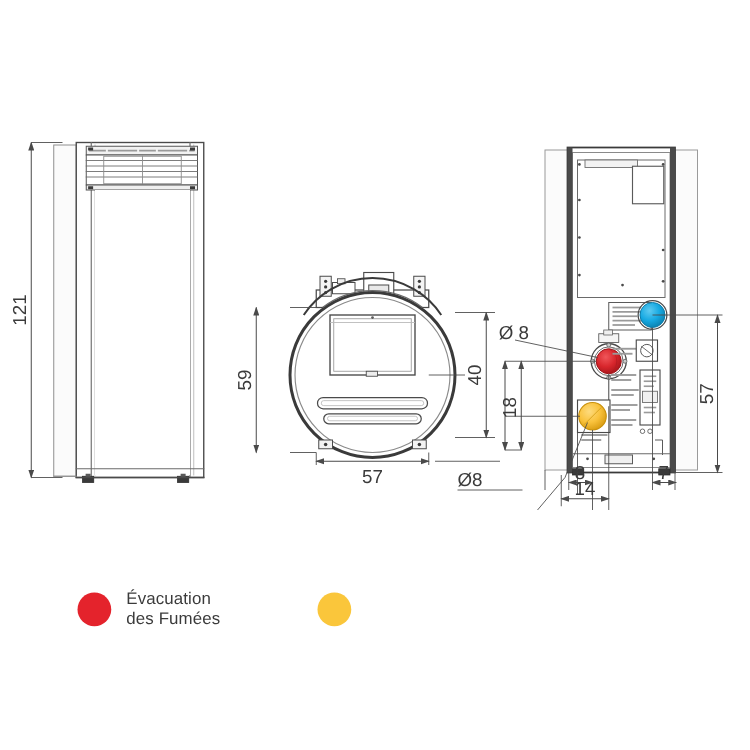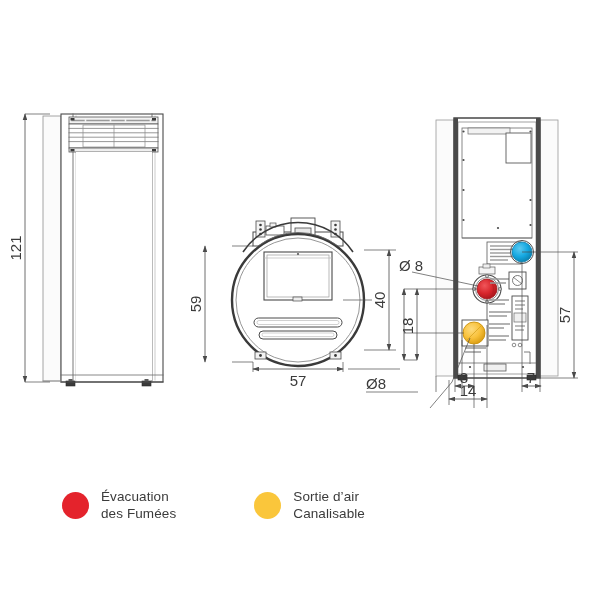--- a/index.html
+++ b/index.html
@@ -27,21 +27,21 @@
     height: 600px;
   }
   .legend {
     position: absolute;
     left: 0;
     top: 452px;
     width: 600px;
     height: 70px;
     display: flex;
     flex-direction: row;
-    align-items: flex-end;
+    align-items: center;
   }
   .legend-item {
     display: flex;
     flex-direction: row;
     align-items: center;
   }
   .legend-item.i0 { margin-left: 62px; }
   .legend-item.i1 { margin-left: 97px; }
   .legend-item.i2 { margin-left: 78px; }
   .swatch {
@@ -380,20 +380,16 @@
       <div class="swatch" style="background:#e4232c"></div>
       <div class="legend-text">
         <span>Évacuation</span>
         <span>des Fumées</span>
       </div>
     </div>
 
 
     <div class="legend-item i2">
       <div class="swatch" style="background:#fac63b"></div>
-      <div class="legend-text">
-        <span>Sortie d’air</span>
-        <span>Canalisable</span>
-      </div>
     </div>
 
   </div>
 </div>
 
 </body></html>

